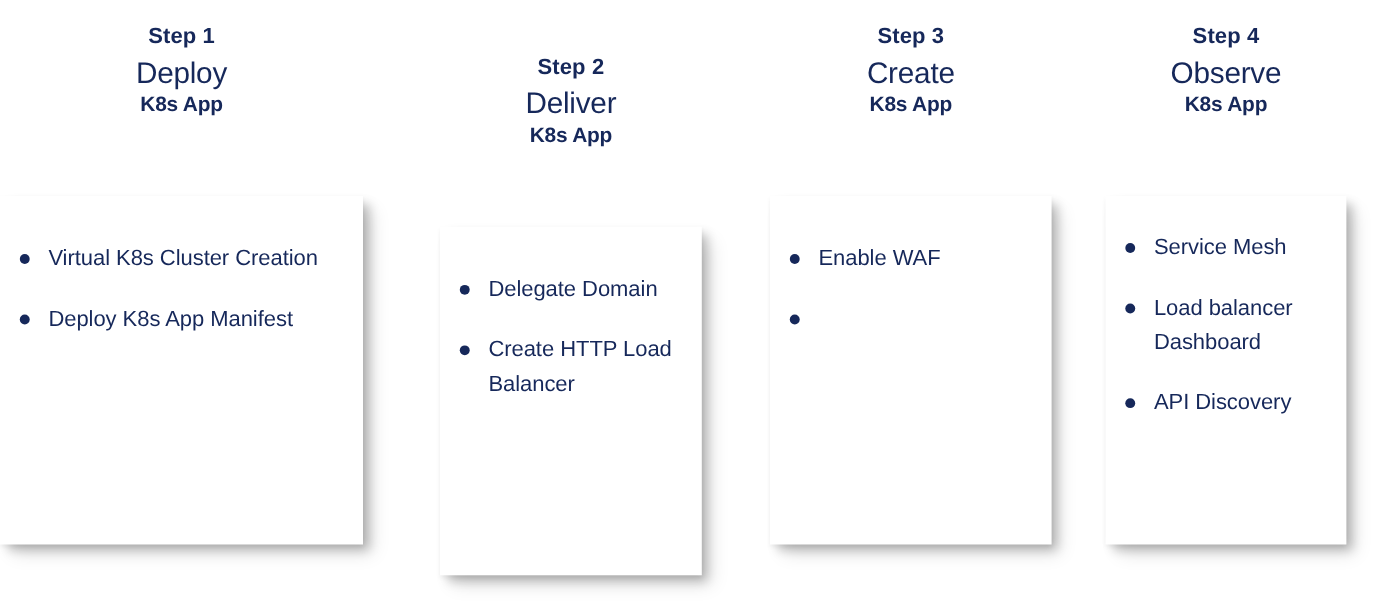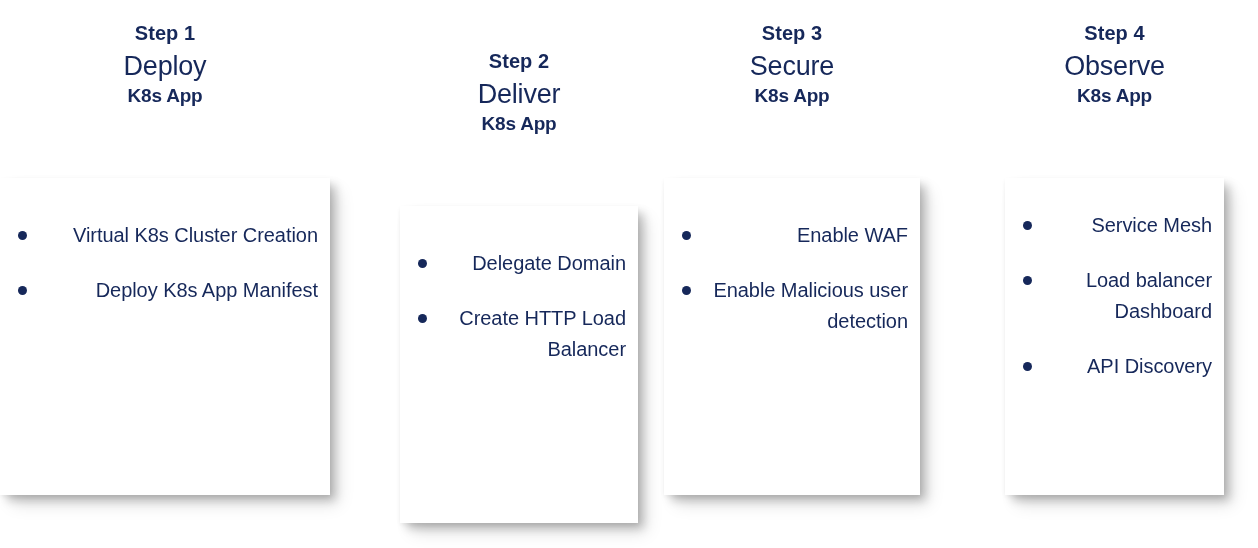--- a/index.html
+++ b/index.html
@@ -94,21 +94,20 @@
     position: absolute;
     left: 18px;
     top: 11px;
     width: 9px;
     height: 9px;
     border-radius: 50%;
     background: #16285a;
   }
   .bullet-text {
     display: block;
-    text-align: right;
   }
 </style>
 </head>
 <body>
 
 <div class="board">
 
   <div class="column" style="left:0px; width:330px;">
     <div class="col-header">
       <span class="step-label">Step 1</span>
@@ -142,35 +141,34 @@
           <span class="bullet-text">Delegate Domain</span>
         </li>
         <li class="bullet-item">
           <span class="bullet-dot"></span>
           <span class="bullet-text">Create HTTP Load Balancer</span>
         </li>
       </ul>
     </div>
   </div>
 
-  <div class="column" style="left:664px; width:256px;">
+  <div class="column" style="left:700px; width:256px;">
     <div class="col-header" style="left:-29px; width:314px;">
       <span class="step-label">Step 3</span>
-      <span class="step-title">Secure</span>
+      <span class="step-title">Create</span>
       <span class="step-subtitle">K8s App</span>
     </div>
     <div class="card" style="left:0px; top:178px; width:256px; height:317px;text-decoration:underline;">
       <ul class="bullet-list" style="top:42px;">
         <li class="bullet-item">
           <span class="bullet-dot"></span>
           <span class="bullet-text">Enable WAF</span>
         </li>
         <li class="bullet-item">
           <span class="bullet-dot"></span>
-          <span class="bullet-text">Enable Malicious user detection</span>
         </li>
       </ul>
     </div>
   </div>
 
   <div class="column" style="left:1005px; width:219px;">
     <div class="col-header" style="left:-39px; width:297px;">
       <span class="step-label">Step 4</span>
       <span class="step-title">Observe</span>
       <span class="step-subtitle">K8s App</span>

